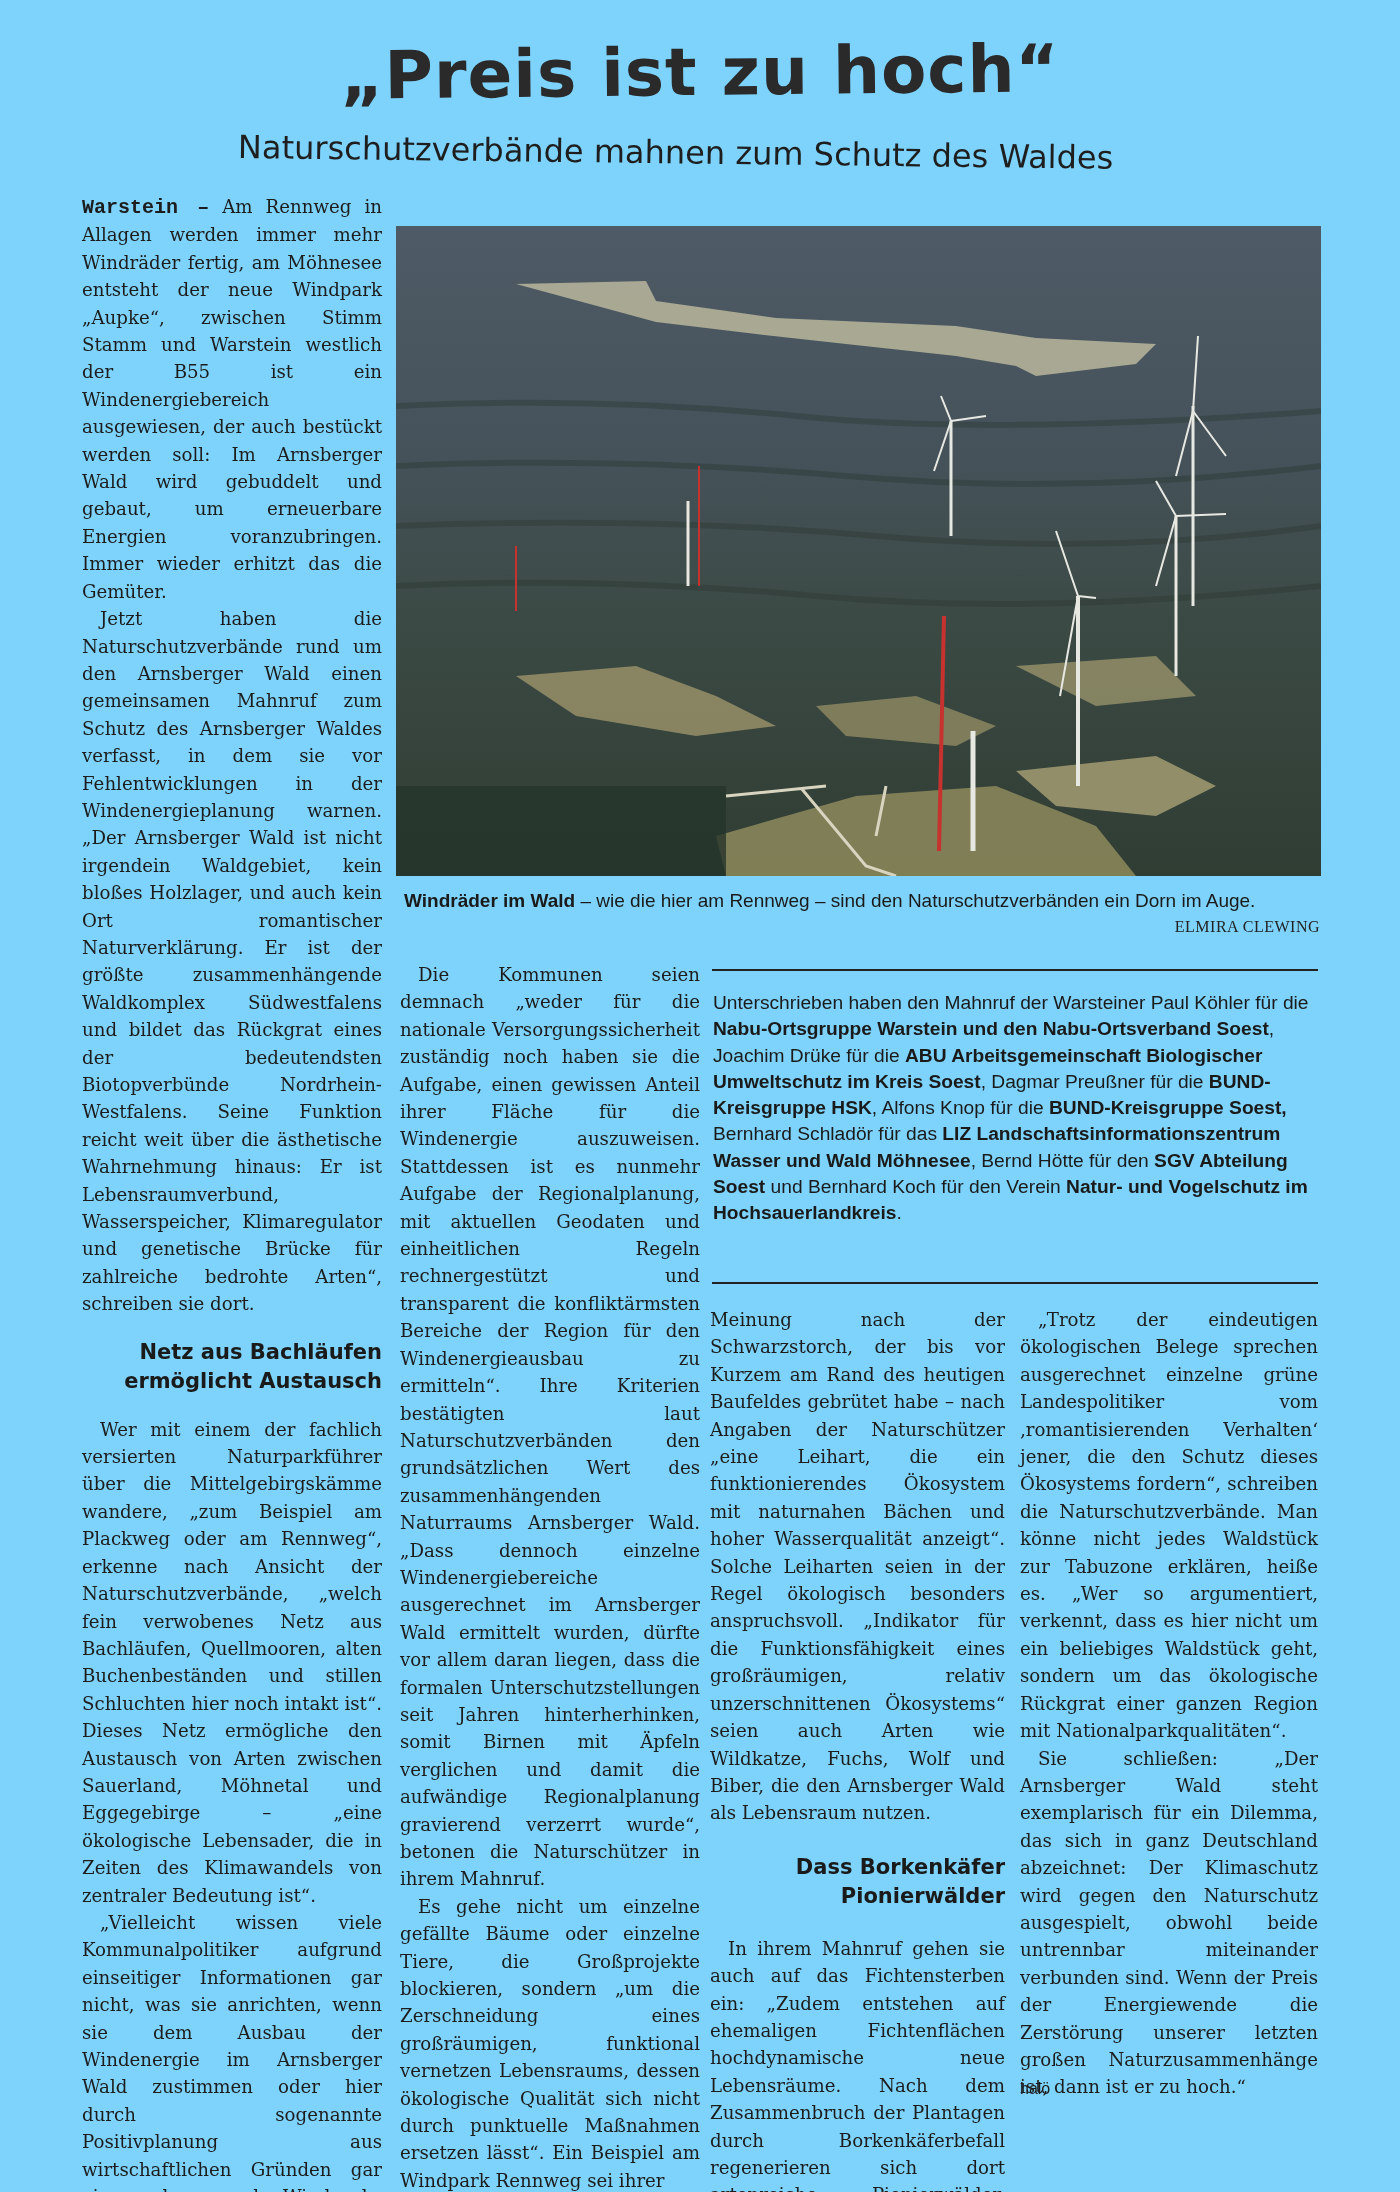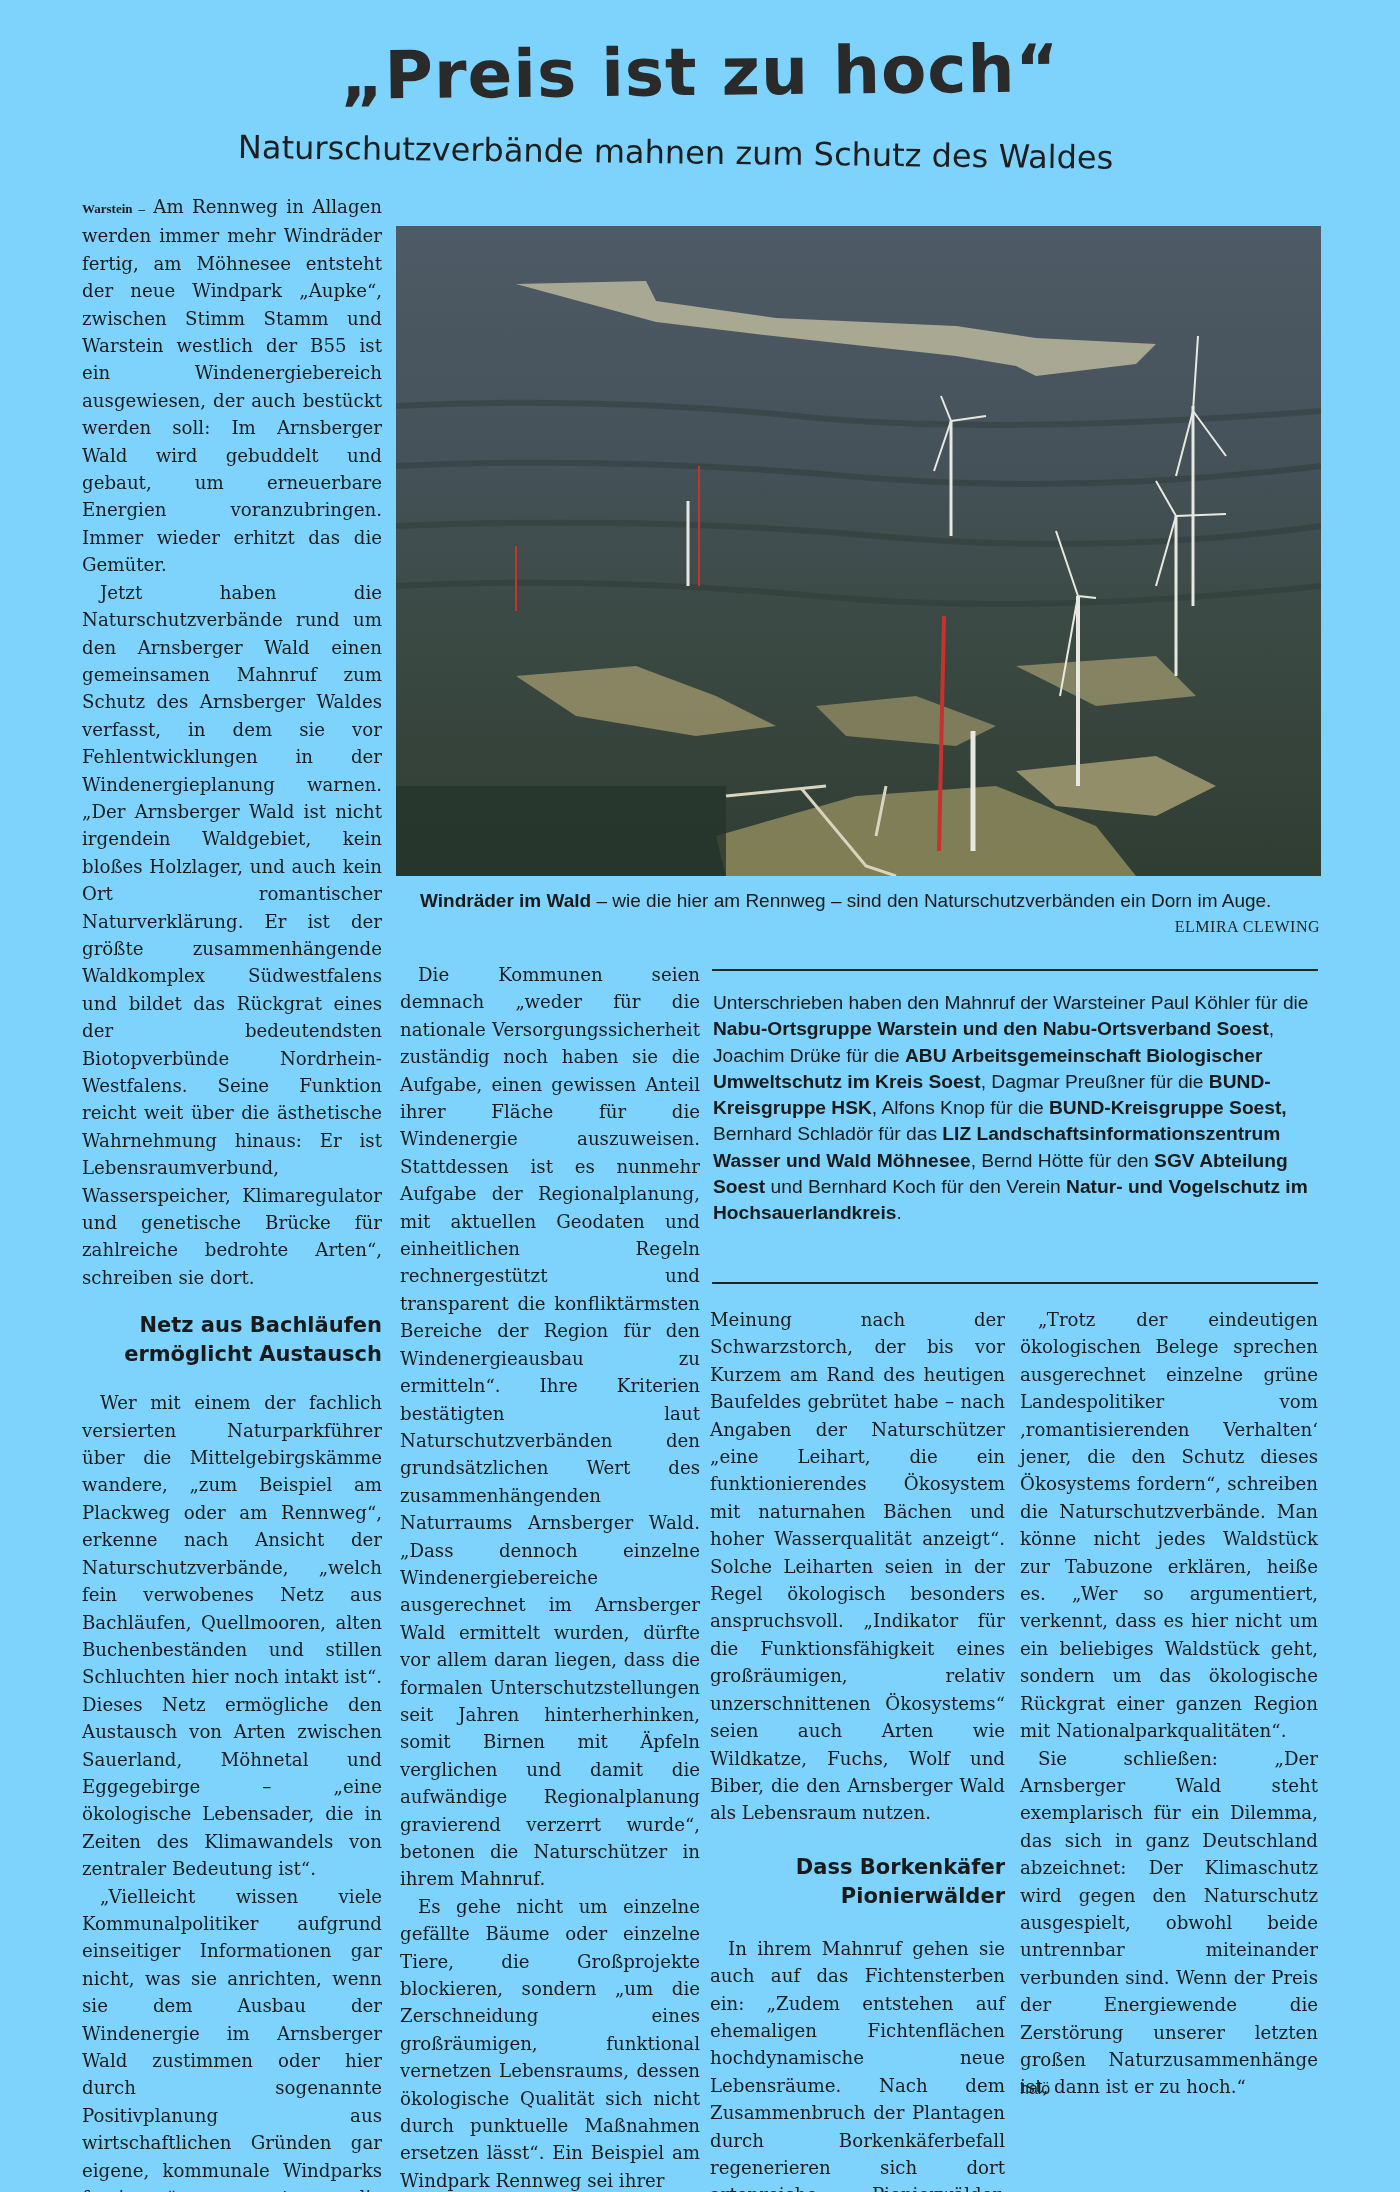--- a/index.html
+++ b/index.html
@@ -14,36 +14,36 @@
     position: absolute; left: 238px; top: 128px; width: 960px;
     font-family: "DejaVu Sans", sans-serif; font-size: 32px; color: #1e1e1e;
     transform: rotate(0.7deg); transform-origin: left center; white-space: nowrap;
   }
   .col {
     position: absolute; font-family: "DejaVu Serif", serif; font-size: 18.2px;
     line-height: 27.4px; text-align: justify; hyphens: manual; color: #1c1c1c;
   }
   .col p { margin: 0; text-indent: 0; }
   .col p.ind { text-indent: 18px; }
-  .col .lead { font-family: Liberation Serif, serif; font-weight: bold; font-size: 13px; }
+  .col .lead { font-family: Liberation Mono, monospace; font-weight: bold; font-size: 20px; }
   .col1 { left: 82px; top: 193px; width: 300px; }
   .col2 { left: 400px; top: 961px; width: 300px; }
   .col3 { left: 710px; top: 1306px; width: 295px; }
   .col4 { left: 1020px; top: 1306px; width: 298px; }
   .subheading {
     font-family: "DejaVu Sans", sans-serif; font-weight: bold; font-size: 21px;
     line-height: 29px; text-align: right; color: #1a1a1a;
   }
   .photo {
     position: absolute; left: 396px; top: 226px; width: 925px; height: 650px;
     overflow: hidden; background: #3e4c4c;
   }
   .photo svg { display: block; }
   .caption {
-    position: absolute; left: 420px; top: 887px; width: 920px;
+    position: absolute; left: 404px; top: 887px; width: 920px;
     font-family: "Liberation Sans", sans-serif; font-size: 19px; line-height: 27px; color: #1a1a1a;
   }
   .caption .bold { font-weight: bold; }
   .credit {
     position: absolute; right: 80px; top: 918px;
     font-family: Liberation Serif, serif; font-size: 16px; letter-spacing: 0.5px; color: #222;
   }
   .box-rule { position: absolute; left: 712px; width: 606px; height: 2px; background: #222; }
   .box {
     position: absolute; left: 713px; top: 990px; width: 600px;

